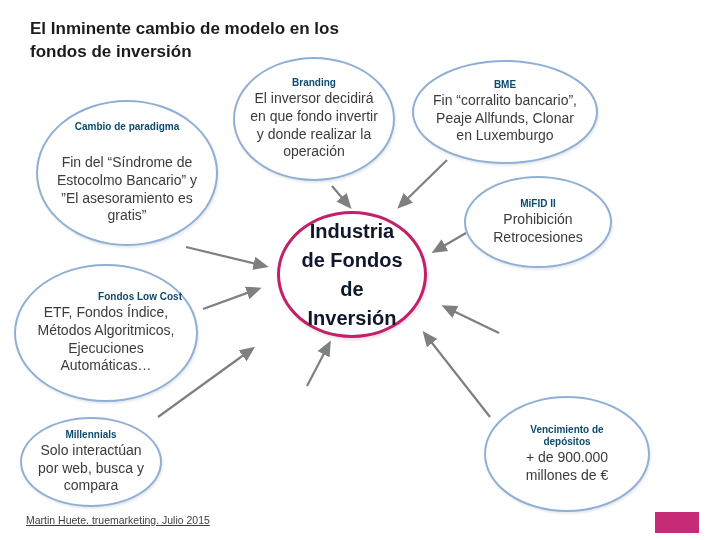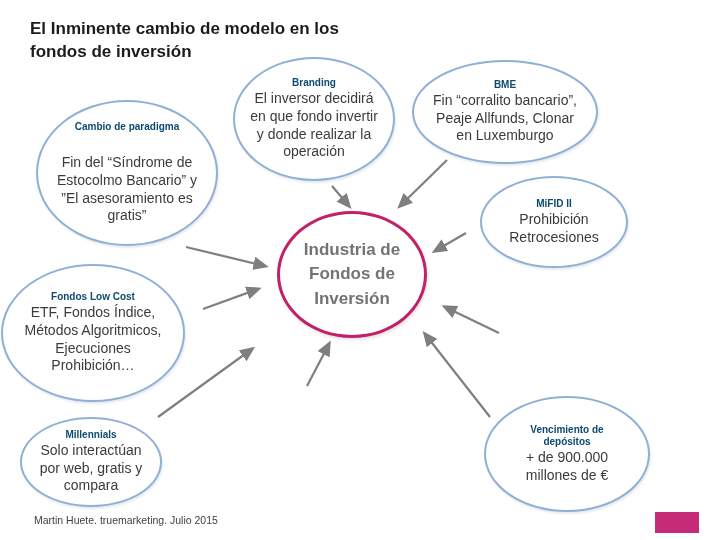--- a/index.html
+++ b/index.html
@@ -30,38 +30,38 @@
     color:#0c4a6e;font-weight:bold;font-size:10px;line-height:1.2;
   }
   .b-body{
     color:#3b3b3b;font-size:14px;line-height:1.28;margin-top:1px;
   }
   .bubble-center{
     border:3px solid #C02169;
     box-shadow:1px 2px 3px rgba(170,120,150,0.25);
   }
   .center-label{
-    color:#737373;font-weight:bold;font-size:17px;line-height:1.45;
+    color:#0f172a;font-weight:bold;font-size:20px;line-height:1.45;
     width:105px;
   }
   
   .b-branding   {left:233px;top:57px; width:162px;height:124px;}
   .b-bme        {left:412px;top:60px; width:186px;height:104px;}
   .b-cambio     {left:36px; top:100px;width:182px;height:146px;gap:20px;}
-  .b-mifid      {left:480px;top:176px;width:148px;height:92px;}
+  .b-mifid      {left:464px;top:176px;width:148px;height:92px;}
   .b-center     {left:277px;top:211px;width:150px;height:127px;}
-  .b-lowcost    {left:1px; top:264px;width:184px;height:138px;}
+  .b-lowcost    {left:14px; top:264px;width:184px;height:138px;align-items:flex-end;}
   .b-mercado    {left:497px;top:282px;width:200px;height:104px;}
   .b-millennials{left:20px; top:417px;width:142px;height:90px;}
   .b-revolucion {left:197px;top:387px;width:196px;height:130px;}
   .b-vencimiento{left:484px;top:396px;width:166px;height:116px;}
   .b-vencimiento .b-title{width:110px;}
   .footer-credit{
-    position:absolute;left:34px;top:514px;
-    font-size:10.5px;color:#3f3f3f;
+    position:absolute;left:26px;top:514px;
+    font-size:10.5px;color:#3f3f3f;text-decoration:underline;
   }
   .brand-mark{
     position:absolute;left:655px;top:512px;width:44px;height:21px;
     background:#C62B77;
   }
 </style>
 </head>
 <body>
 
 <div class="slide">
@@ -106,27 +106,27 @@
     <div class="b-title">MiFID II</div>
     <div class="b-body">Prohibición Retrocesiones</div>
   </div>
 
   <div class="bubble bubble-center b-center">
     <div class="center-label">Industria de Fondos de Inversión</div>
   </div>
 
   <div class="bubble b-lowcost">
     <div class="b-title">Fondos Low Cost</div>
-    <div class="b-body">ETF, Fondos Índice, Métodos Algoritmicos, Ejecuciones Prohibición…</div>
+    <div class="b-body">ETF, Fondos Índice, Métodos Algoritmicos, Ejecuciones Automáticas…</div>
   </div>
 
 
   <div class="bubble b-millennials">
     <div class="b-title">Millennials</div>
-    <div class="b-body">Solo interactúan por web, gratis y compara</div>
+    <div class="b-body">Solo interactúan por web, busca y compara</div>
   </div>
 
 
   <div class="bubble b-vencimiento">
     <div class="b-title">Vencimiento de depósitos</div>
     <div class="b-body">+ de 900.000 millones de €</div>
   </div>
 
   <div class="footer-credit">Martin Huete. truemarketing. Julio 2015</div>
 

